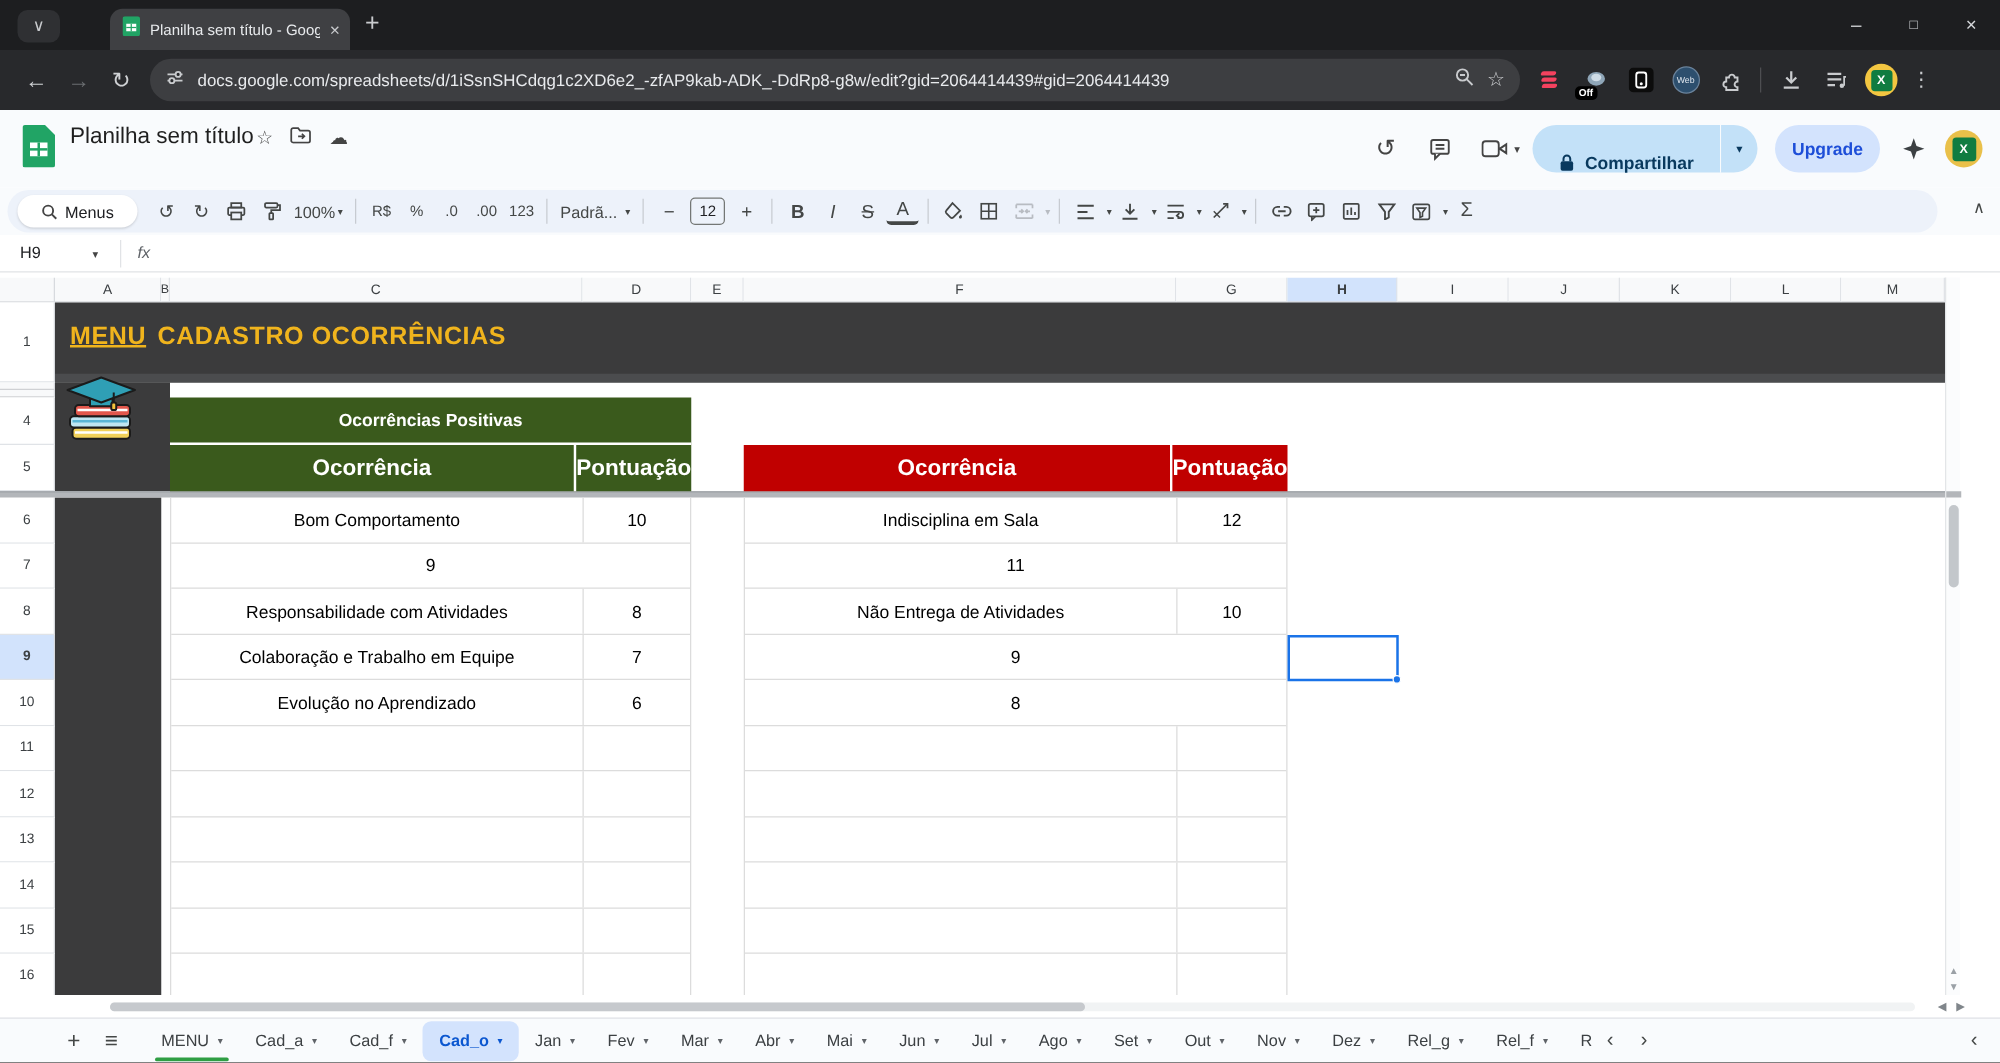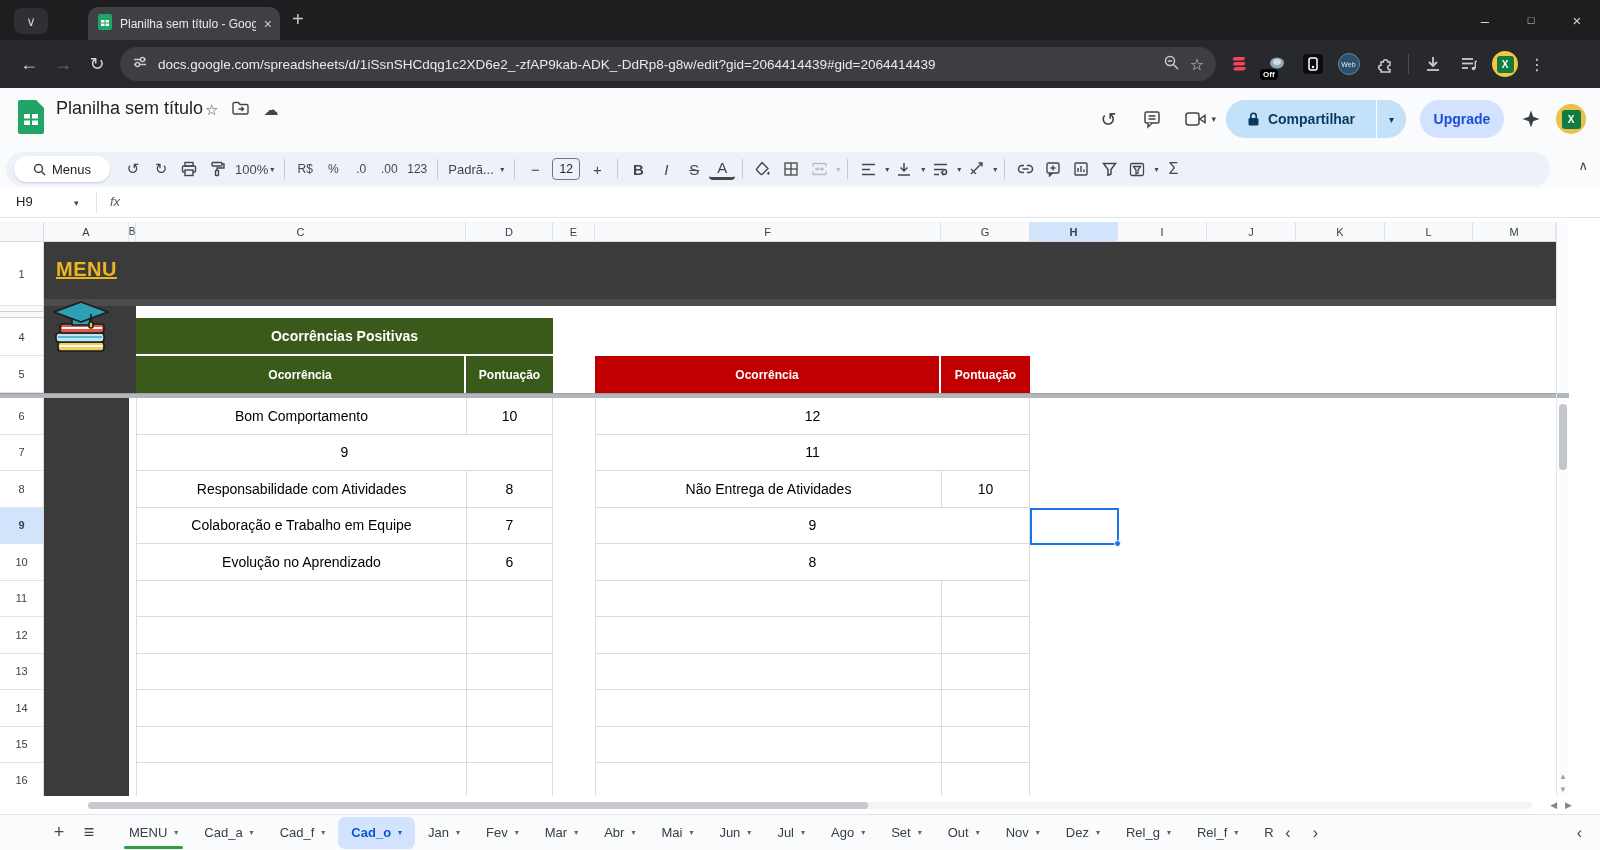--- a/index.html
+++ b/index.html
@@ -34,21 +34,21 @@
 
   
   .shead { position:absolute; top:88px; left:0; width:1600px; height:62px; background:#f9fbfd; }
   .doctitle { position:absolute; left:56px; top:10px; font-size:18px; color:#1f1f1f; }
   .dticons { position:absolute; left:205px; top:13px; display:flex; gap:14px; color:#444; font-size:15px; }
   .menurow { position:absolute; left:52px; bottom:7px; display:flex; gap:4px; }
   .menurow span { font-size:13.5px; color:#202124; padding:2px 7px; border-radius:4px; }
   .hicons { position:absolute; right:0; top:0; height:62px; display:flex; align-items:center; }
   .hic { width:26px; height:26px; display:flex; align-items:center; justify-content:center; color:#444; font-size:19px; }
   .pill { height:38px; border-radius:19px; display:flex; align-items:center; justify-content:center; font-size:14px; font-weight:bold; }
-  .share { background:#c3e1f8; color:#09395e; width:150px; gap:8px; border-radius:19px 0 0 19px; }
+  .share { background:#c3e1f8; color:#09395e; width:150px; gap:8px; border-radius:19px 0 0 19px;align-items:flex-end; }
   .sharedd { background:#c3e1f8; color:#09395e; width:30px; border-left:1px solid #f9fbfd; border-radius:0 19px 19px 0; font-size:10px; }
   .upgrade { background:#d3e3fd; color:#1d4ed8; width:84px; }
 
   
   .toolbarwrap { position:absolute; top:150px; left:0; width:1600px; height:38px; background:#f9fbfd; }
   .toolbar { position:absolute; left:6px; top:2px; width:1544px; height:34px; background:#edf2fa; border-radius:17px; display:flex; align-items:center; padding-left:8px; gap:2px; }
   .menuspill { width:96px; height:26px; background:#fff; border-radius:13px; display:flex; align-items:center; justify-content:center; gap:6px; font-size:13px; color:#202124; box-shadow:0 1px 2px rgba(0,0,0,.15); margin-right:8px; }
   .tbtn { min-width:26px; height:26px; padding:0 3px; display:flex; align-items:center; justify-content:center; color:#444746; font-size:15px; border-radius:4px; flex:none; }
   .tbtn.small { font-size:12px; }
   .tsep { width:1px; height:20px; background:#c7cbd1; margin:0 5px; flex:none; }
@@ -74,21 +74,21 @@
   .rowh.sel { background:#d2e3fc; font-weight:bold; }
   .stub { position:absolute; left:0; width:44px; height:6px; background:#f8f9fa; border-right:1px solid #d7dade; border-bottom:1px solid #cfd1d4; }
   .banner { position:absolute; left:44px; top:20px; width:1512px; height:64px; background:#3b3b3c; }
   .bannerstrip { position:absolute; left:44px; top:77px; width:1512px; height:7px; background:#4b4c4e; }
   .menulink { position:absolute; left:56px; top:36px; font-size:20px; font-weight:bold; color:#f0b41d; text-decoration:underline; letter-spacing:.5px; }
   .bannertitle { position:absolute; left:126px; top:36px; font-size:20px; font-weight:bold; color:#f0b41d; letter-spacing:.5px; }
   .darkpanel { position:absolute; background:#3b3b3c; }
   .fdivider { position:absolute; left:0; top:171px; width:1556px; height:5px; background:#b3b6ba; border-top:1px solid #9da1a6; }
   .ttl { position:absolute; top:96px; height:38px; color:#fff; font-weight:bold; font-size:14px; display:flex; align-items:center; justify-content:center; border-bottom:2px solid #fff; }
   .thdr { position:absolute; top:134px; height:37px; display:flex; }
-  .thdr > div { color:#fff; font-weight:bold; font-size:12px; display:flex; align-items:center; justify-content:center; }
+  .thdr > div { color:#fff; font-weight:bold; font-size:18px; display:flex; align-items:center; justify-content:center; }
   .tblrows { position:absolute; top:176px; border-left:1px solid #dcdcdc; border-right:1px solid #dcdcdc; }
   .trow { height:36.5px; display:flex; border-bottom:1px solid #dcdcdc;text-align:center; }
   .tname { border-right:1px solid #dcdcdc; display:flex; align-items:center; justify-content:center; font-size:14px; color:#000; }
   .tscore { flex:1; display:flex; align-items:center; justify-content:center; font-size:14px; color:#000; }
   .selcell { position:absolute; left:1030px; top:285.5px; width:89px; height:37px; border:2px solid #1a73e8; }
   .selhandle { position:absolute; left:1114px; top:318px; width:7px; height:7px; background:#1a73e8; border:1px solid #fff; border-radius:50%; }
 
   
   .vscroll { position:absolute; left:1556px; top:222px; width:12px; height:574px; background:#fbfcfd; border-left:1px solid #e3e5e8; }
   .vthumb { position:absolute; left:2px; top:182px; width:8px; height:66px; background:#c3c7cb; border-radius:4px; }
@@ -451,20 +451,21 @@
     <div class="rowh" style="top:358.5px;height:36.5px;">11</div>
     <div class="rowh" style="top:395px;height:36.5px;">12</div>
     <div class="rowh" style="top:431.5px;height:36.5px;">13</div>
     <div class="rowh" style="top:468px;height:36.5px;">14</div>
     <div class="rowh" style="top:504.5px;height:36.5px;">15</div>
     <div class="rowh" style="top:541px;height:33px;border-bottom:none;">16</div>
 
     <div class="banner"></div>
     <div class="bannerstrip"></div>
     <div class="menulink">MENU</div>
+    <div class="bannertitle">CADASTRO OCORRÊNCIAS</div>
 
     <div class="darkpanel" style="left:44px;top:84px;width:92px;height:87px;"></div>
     <div class="darkpanel" style="left:44px;top:176px;width:85px;height:398px;"></div>
 
     <div class="abs" style="left:48px;top:78px;">
       <svg width="64" height="58" viewBox="0 0 64 58">
         <g stroke="#1b1b1b" stroke-width="1.6" stroke-linejoin="round">
           <rect x="10" y="42" width="46" height="9" rx="3" fill="#f0d05a"></rect>
           <rect x="8" y="33" width="48" height="9" rx="3" fill="#bfe6f2"></rect>
           <rect x="12" y="24" width="44" height="9" rx="3" fill="#e2574c"></rect>
@@ -541,20 +542,21 @@
     <div class="thdr" style="left:595px;width:435px;">
       <div style="width:346px;background:#c00000;border-right:2px solid #fff;">
           <span>Ocorrência</span>
         </div>
       <div style="flex:1;background:#c00000;">
           <span>Pontuação</span>
         </div>
     </div>
     <div class="tblrows" style="left:595px;width:435px;">
       <div class="trow">
+          <div class="tname" style="width:346px;">Indisciplina em Sala</div>
           <div class="tscore">12</div>
         </div>
       <div class="trow">
           <div class="tscore">11</div>
         </div>
       <div class="trow">
           <div class="tname" style="width:346px;">Não Entrega de Atividades</div>
           <div class="tscore">10</div>
         </div>
       <div class="trow">

